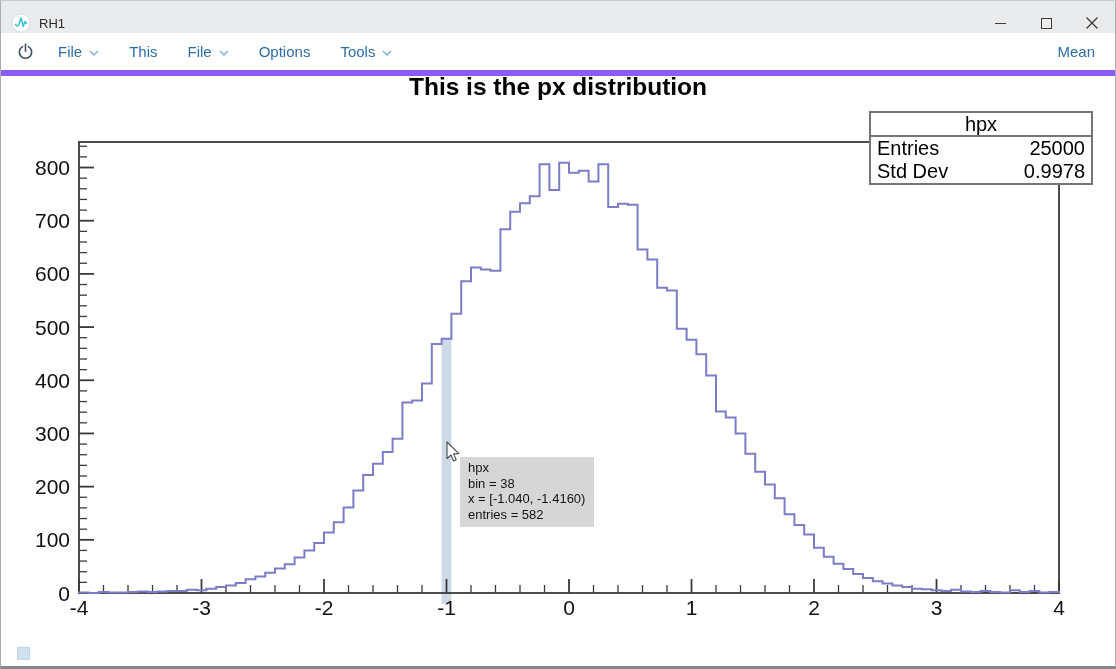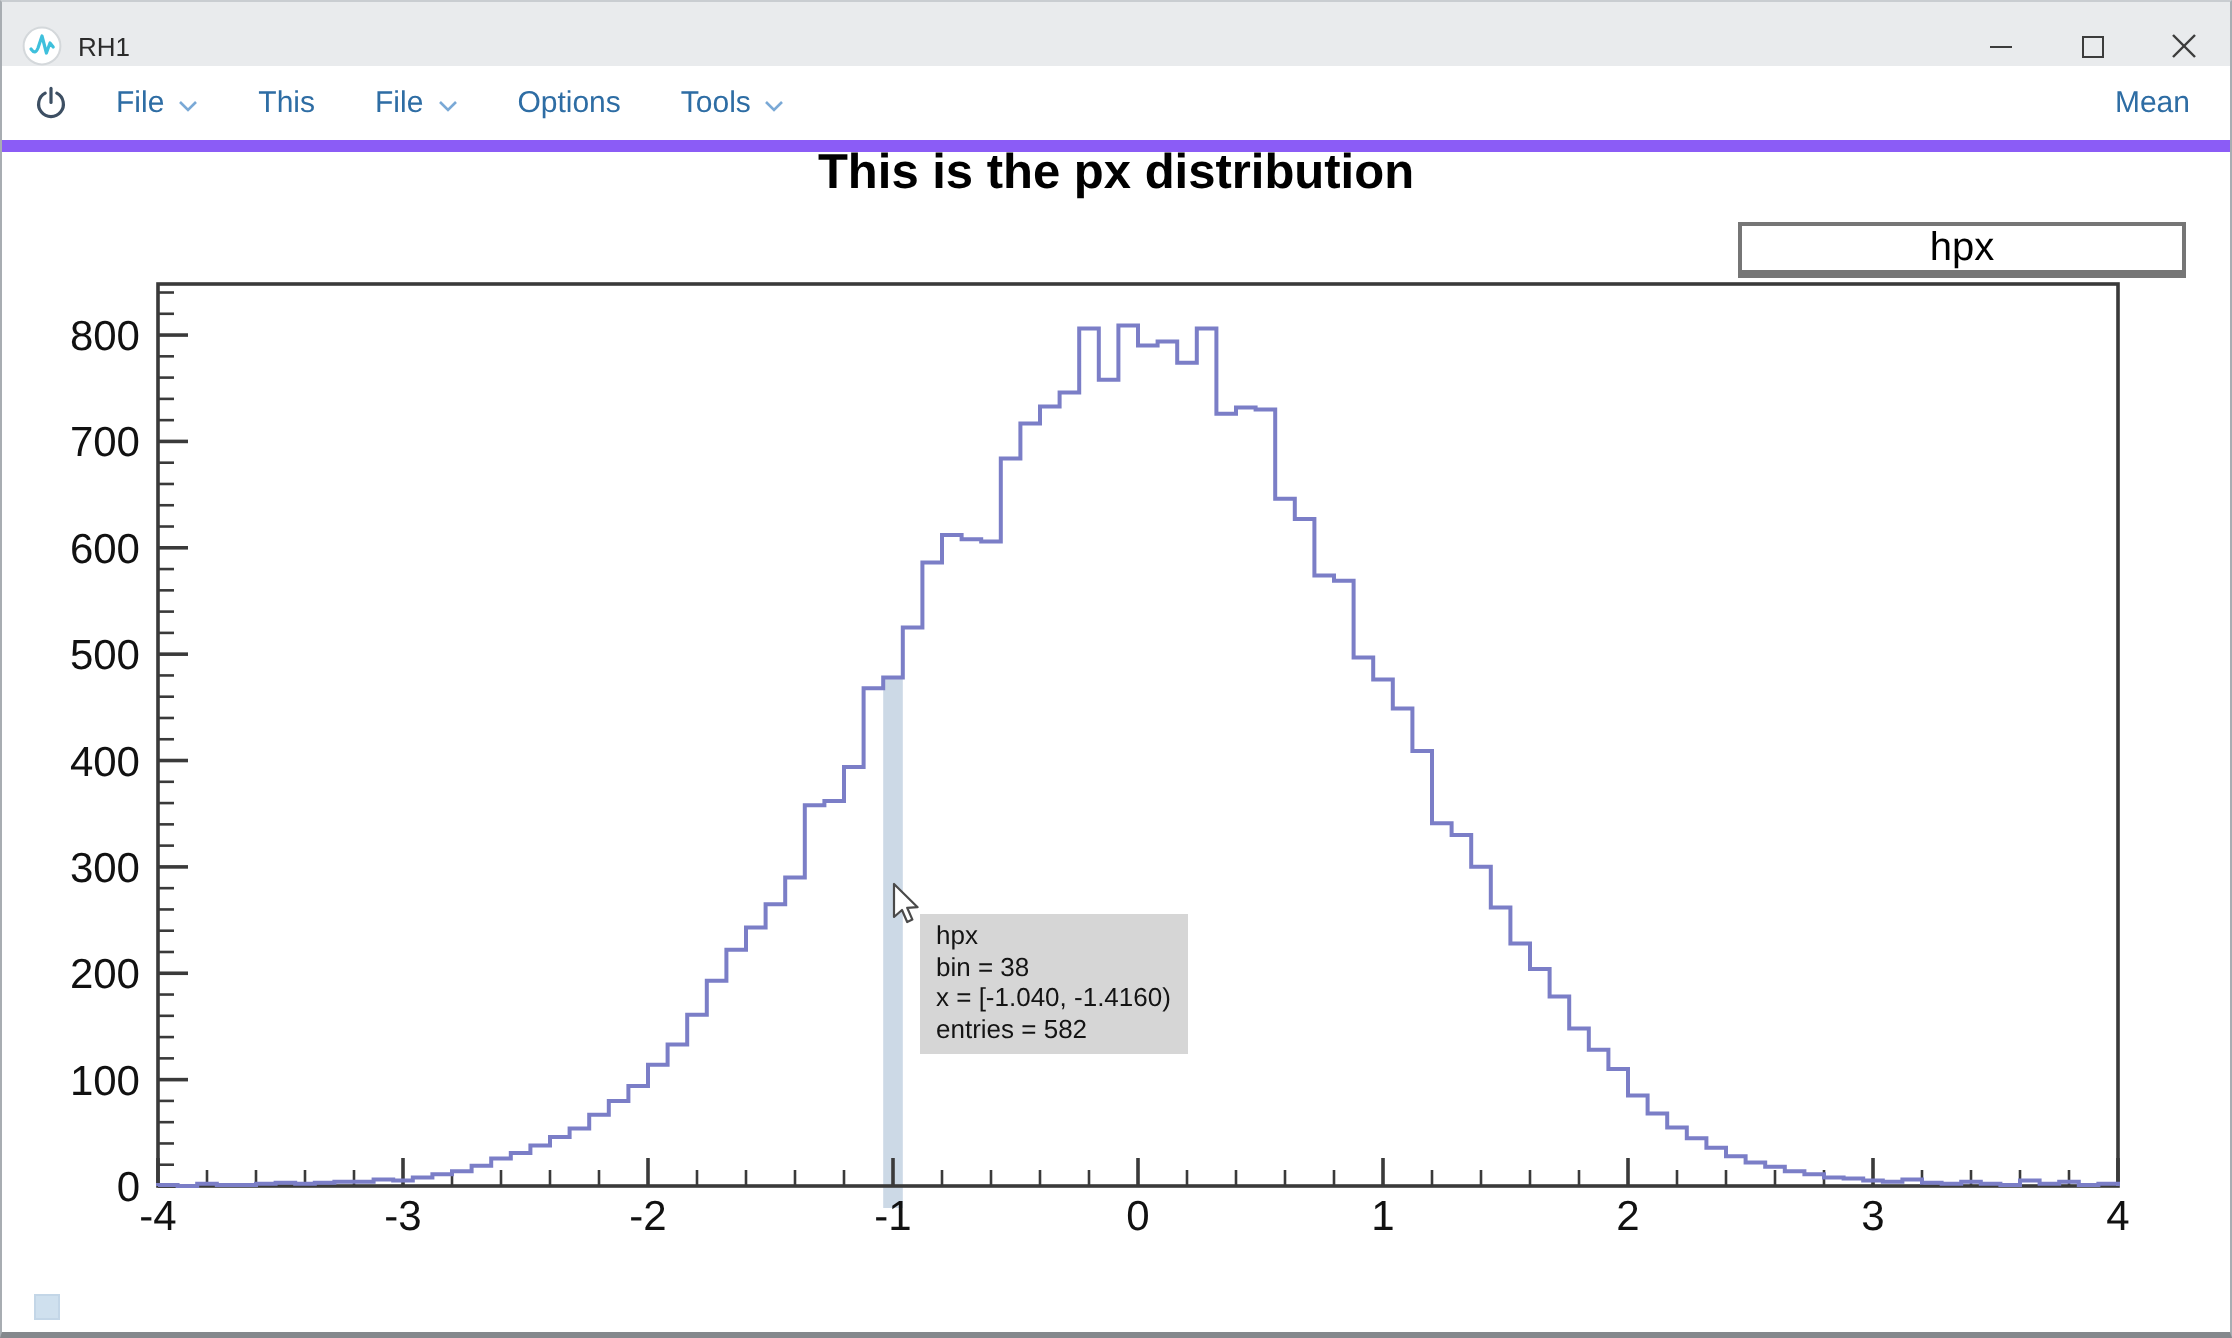--- a/index.html
+++ b/index.html
@@ -205,20 +205,28 @@
       <line x1="984.5" y1="592" x2="984.5" y2="584" stroke="#3a3a3a" stroke-width="1.3"></line>
       <line x1="1009" y1="592" x2="1009" y2="584" stroke="#3a3a3a" stroke-width="1.3"></line>
       <line x1="1033.5" y1="592" x2="1033.5" y2="584" stroke="#3a3a3a" stroke-width="1.3"></line>
       <path d="M 78 592 L 78.0 591.5 L 87.8 591.5 L 87.8 592.0 L 97.6 592.0 L 97.6 590.9 L 107.4 590.9 L 107.4 591.5 L 117.2 591.5 L 117.2 591.5 L 127.0 591.5 L 127.0 590.9 L 136.8 590.9 L 136.8 590.4 L 146.6 590.4 L 146.6 590.9 L 156.4 590.9 L 156.4 590.4 L 166.2 590.4 L 166.2 589.9 L 176.0 589.9 L 176.0 589.9 L 185.8 589.9 L 185.8 588.8 L 195.6 588.8 L 195.6 589.3 L 205.4 589.3 L 205.4 587.7 L 215.2 587.7 L 215.2 586.1 L 225.0 586.1 L 225.0 584.6 L 234.8 584.6 L 234.8 581.9 L 244.6 581.9 L 244.6 578.2 L 254.4 578.2 L 254.4 575.5 L 264.2 575.5 L 264.2 571.8 L 274.0 571.8 L 274.0 567.5 L 283.8 567.5 L 283.8 563.3 L 293.6 563.3 L 293.6 556.4 L 303.4 556.4 L 303.4 549.5 L 313.2 549.5 L 313.2 542.0 L 323.0 542.0 L 323.0 531.4 L 332.8 531.4 L 332.8 521.3 L 342.6 521.3 L 342.6 506.4 L 352.4 506.4 L 352.4 489.4 L 362.2 489.4 L 362.2 473.9 L 372.0 473.9 L 372.0 462.8 L 381.8 462.8 L 381.8 451.1 L 391.6 451.1 L 391.6 437.8 L 401.4 437.8 L 401.4 401.6 L 411.2 401.6 L 411.2 399.5 L 421.0 399.5 L 421.0 382.5 L 430.8 382.5 L 430.8 343.1 L 440.6 343.1 L 440.6 337.8 L 450.4 337.8 L 450.4 312.8 L 460.2 312.8 L 460.2 280.3 L 470.0 280.3 L 470.0 266.5 L 479.8 266.5 L 479.8 268.6 L 489.6 268.6 L 489.6 269.7 L 499.4 269.7 L 499.4 228.2 L 509.2 228.2 L 509.2 210.7 L 519.0 210.7 L 519.0 202.2 L 528.8 202.2 L 528.8 195.2 L 538.6 195.2 L 538.6 163.3 L 548.4 163.3 L 548.4 188.9 L 558.2 188.9 L 558.2 161.7 L 568.0 161.7 L 568.0 171.8 L 577.8 171.8 L 577.8 169.7 L 587.6 169.7 L 587.6 180.4 L 597.4 180.4 L 597.4 163.3 L 607.2 163.3 L 607.2 205.9 L 617.0 205.9 L 617.0 202.7 L 626.8 202.7 L 626.8 203.8 L 636.6 203.8 L 636.6 248.4 L 646.4 248.4 L 646.4 258.5 L 656.2 258.5 L 656.2 286.7 L 666.0 286.7 L 666.0 289.4 L 675.8 289.4 L 675.8 327.7 L 685.6 327.7 L 685.6 338.8 L 695.4 338.8 L 695.4 353.2 L 705.2 353.2 L 705.2 374.5 L 715.0 374.5 L 715.0 410.6 L 724.8 410.6 L 724.8 416.5 L 734.6 416.5 L 734.6 432.4 L 744.4 432.4 L 744.4 452.7 L 754.2 452.7 L 754.2 470.7 L 764.0 470.7 L 764.0 483.5 L 773.8 483.5 L 773.8 497.3 L 783.6 497.3 L 783.6 513.3 L 793.4 513.3 L 793.4 523.9 L 803.2 523.9 L 803.2 533.5 L 813.0 533.5 L 813.0 546.8 L 822.8 546.8 L 822.8 555.8 L 832.6 555.8 L 832.6 562.7 L 842.4 562.7 L 842.4 568.1 L 852.2 568.1 L 852.2 572.9 L 862.0 572.9 L 862.0 577.1 L 871.8 577.1 L 871.8 580.3 L 881.6 580.3 L 881.6 582.4 L 891.4 582.4 L 891.4 584.6 L 901.2 584.6 L 901.2 586.1 L 911.0 586.1 L 911.0 587.7 L 920.8 587.7 L 920.8 588.3 L 930.6 588.3 L 930.6 589.3 L 940.4 589.3 L 940.4 589.9 L 950.2 589.9 L 950.2 588.8 L 960.0 588.8 L 960.0 590.4 L 969.8 590.4 L 969.8 590.9 L 979.6 590.9 L 979.6 589.9 L 989.4 589.9 L 989.4 590.9 L 999.2 590.9 L 999.2 591.5 L 1009.0 591.5 L 1009.0 589.3 L 1018.8 589.3 L 1018.8 590.9 L 1028.6 590.9 L 1028.6 589.9 L 1038.4 589.9 L 1038.4 591.5 L 1048.2 591.5 L 1048.2 590.9 L 1058.0 590.9 L 1058 592" fill="none" stroke="#7b7ec7" stroke-width="2" stroke-linejoin="miter"></path>
     </svg>
 
   <div class="chart-title">This is the px distribution</div>
 
   <div class="statsbox">
     <div class="shead">hpx</div>
+    <div class="srow">
+      <span>Entries</span>
+      <span>25000</span>
+    </div>
+    <div class="srow">
+      <span>Std Dev</span>
+      <span>0.9978</span>
+    </div>
   </div>
 
   <div class="tooltip">
     <div>hpx</div>
     <div>bin = 38</div>
     <div>x = [-1.040, -1.4160)</div>
     <div>entries = 582</div>
   </div>
 
   <svg class="cursor" width="18" height="22">

